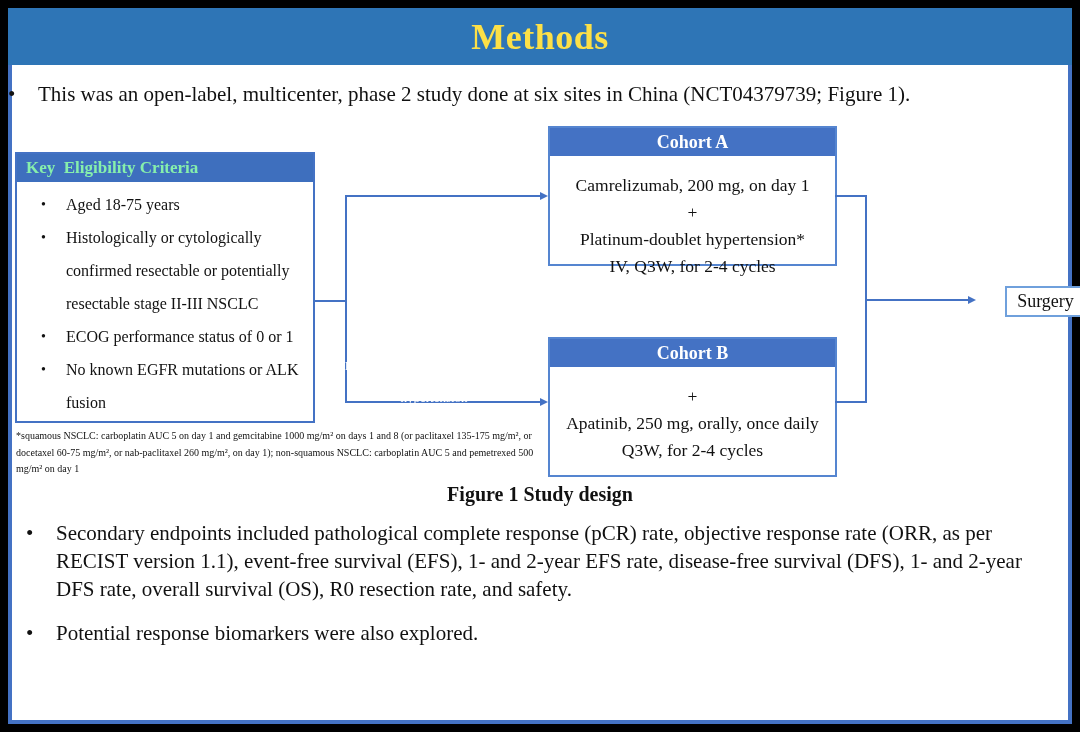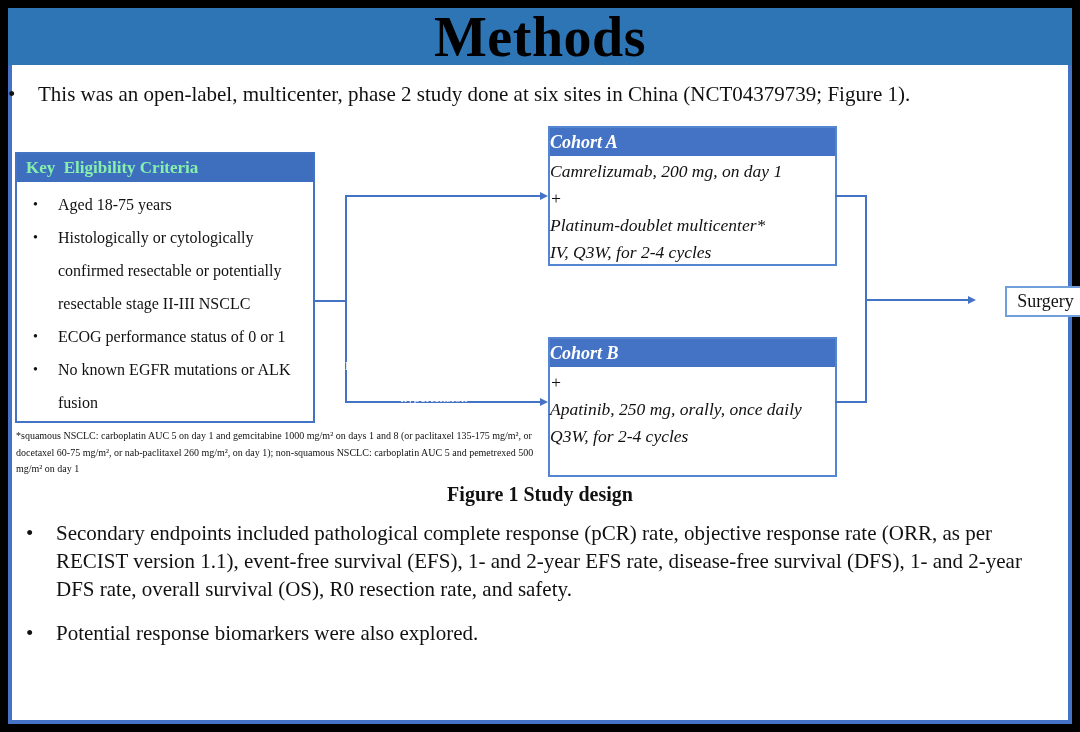--- a/index.html
+++ b/index.html
@@ -2,43 +2,43 @@
 <html><head>
 <meta charset="utf-8">
 <style>
   html,body{margin:0;padding:0;}
   .page{position:relative;width:1080px;height:732px;background:#000;overflow:hidden;
         font-family:"Liberation Serif","DejaVu Serif",serif;color:#111;}
   .slide{position:absolute;left:8px;top:8px;width:1064px;height:716px;background:#fff;
          border:4px solid #4472C4;box-sizing:border-box;}
   .titlebar{position:absolute;left:8px;top:8px;width:1064px;height:57px;background:#2E75B6;
             display:flex;align-items:center;justify-content:center;}
-  .titlebar h1{margin:16px;color:#000000;font-size:56px;font-weight:bold;letter-spacing:.5px;}
+  .titlebar h1{margin:16px;color:#fde047;font-size:36px;font-weight:bold;letter-spacing:.5px;}
   
   .bul{display:flex;font-size:21px;line-height:28px;}
   .bul .dot{flex:none;width:30px;}
   .bul .dot::before{content:"•";}
   .bul .txt{flex:1;}
   .bullet1{position:absolute;left:8px;top:80px;width:1040px;}
   .bottom-bullets{position:absolute;left:26px;top:519px;width:1032px;}
   .bottom-bullets .bul{margin-bottom:16px;}
   
   .elig{position:absolute;left:15px;top:152px;width:300px;height:271px;background:#fff;
         border:2px solid #4472C4;box-sizing:border-box;}
   .elig .hdr{height:28px;line-height:28px;background:#3E6FBE;color:#86efac;font-weight:bold;
              font-size:17px;padding-left:9px;white-space:pre-wrap;}
-  .elig .body{padding:6px 6px 0 16px;}
+  .elig .body{padding:6px 6px 0 24px;}
   .elig .bul{font-size:16px;line-height:33px;}
   .elig .bul .dot{width:25px;font-size:14px;}
   
   .cohort{position:absolute;left:548px;width:289px;height:140px;background:#fff;
-          border:2px solid #5585D0;box-sizing:border-box;font-style:italic;}
+          border:2px solid #5585D0;box-sizing:border-box;text-align:center;}
   .cohort .hdr{height:28px;line-height:28px;background:#4472C4;color:#fff;
                font-weight:bold;font-size:18px;}
-  .cohort .body{font-size:17.5px;line-height:27px;padding-top:2px;}
+  .cohort .body{font-size:17.5px;line-height:27px;padding-top:16px;}
   .cohort-a{top:126px;} .cohort-b{top:337px;}
   
   .surgery{position:absolute;left:977px;top:286px;width:81px;height:31px;border:2px solid #6FA0DC;
            box-sizing:border-box;display:flex;align-items:center;justify-content:center;
            font-size:18px;background:#fff;margin-left:28px;}
   
   .hline,.vline{position:absolute;background:#4472C4;}
   .hline{height:2px;} .vline{width:2px;}
   .arrow{position:absolute;width:0;height:0;border-top:4px solid transparent;
          border-bottom:4px solid transparent;border-left:8px solid #4472C4;}
@@ -95,21 +95,21 @@
   <div class="arrow" style="left:540px;top:398px;"></div>
 
   <div class="lbl" style="left:360px;top:156px;width:172px;">Regardless of PD-L1 expression</div>
   <div class="lbl" style="left:340px;top:358px;width:188px;">PD-L1 ≥ 1%, no obvious bleeding tendency and no uncontrolled hypertension</div>
 
   <div class="cohort cohort-a">
     <div class="hdr">Cohort A</div>
     <div class="body">
       <div>Camrelizumab, 200 mg, on day 1</div>
       <div>+</div>
-      <div>Platinum-doublet multicenter*</div>
+      <div>Platinum-doublet hypertension*</div>
       <div>IV, Q3W, for 2-4 cycles</div>
     </div>
   </div>
 
   <div class="cohort cohort-b">
     <div class="hdr">Cohort B</div>
     <div class="body">
       <div>+</div>
       <div>Apatinib, 250 mg, orally, once daily</div>
       <div>Q3W, for 2-4 cycles</div>

